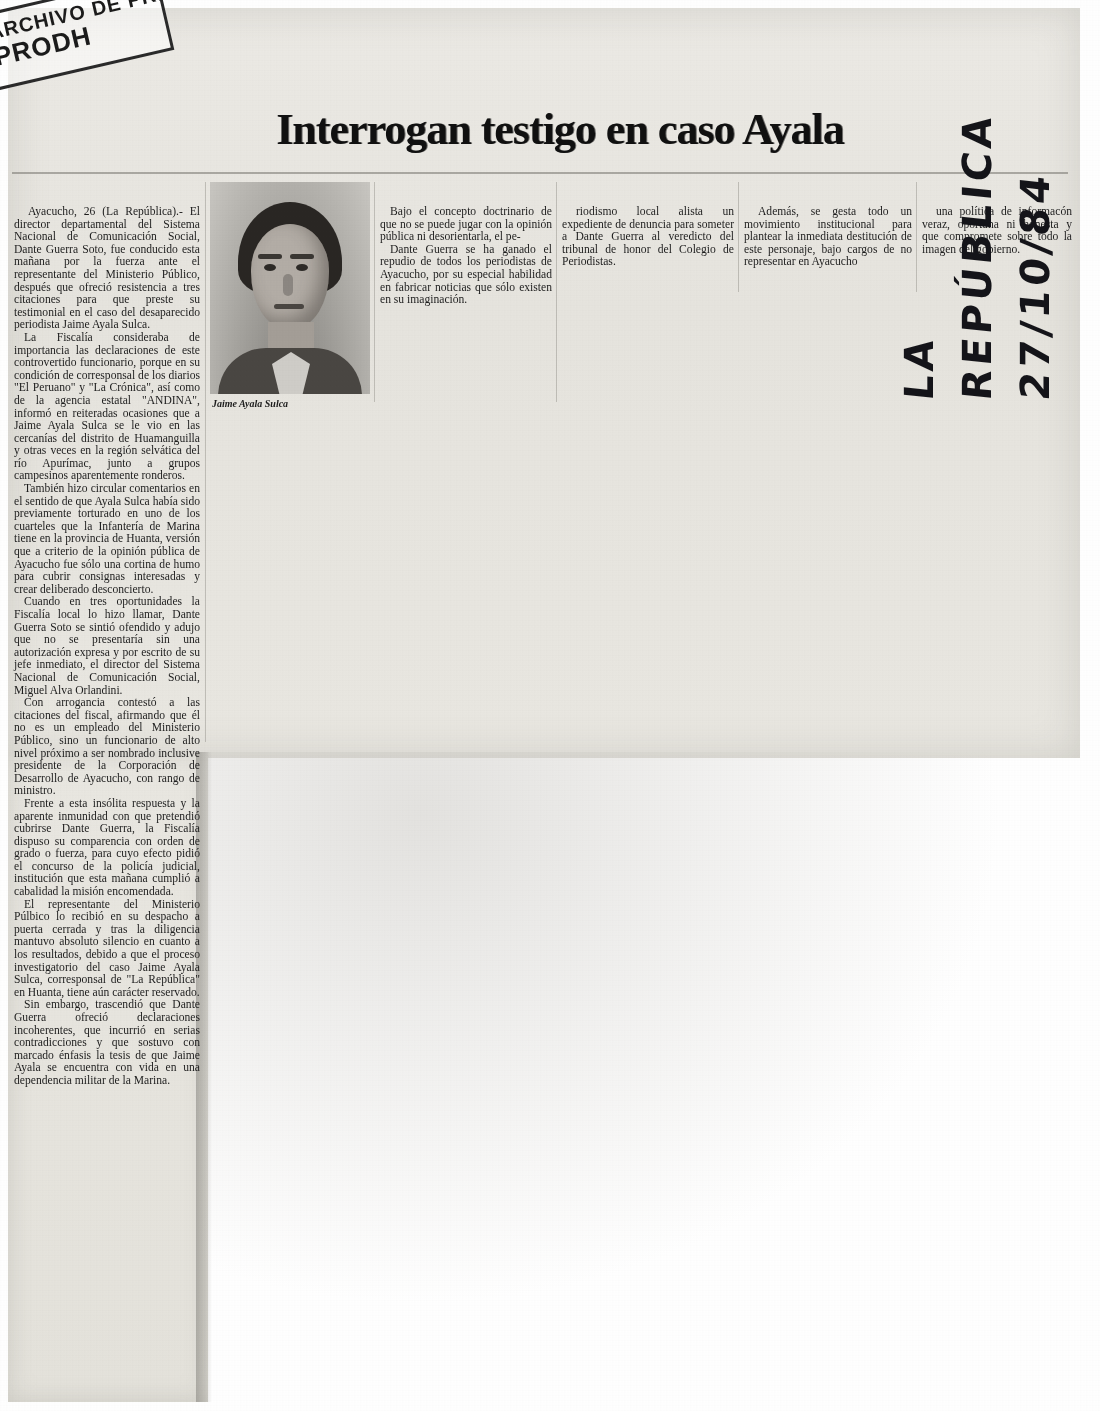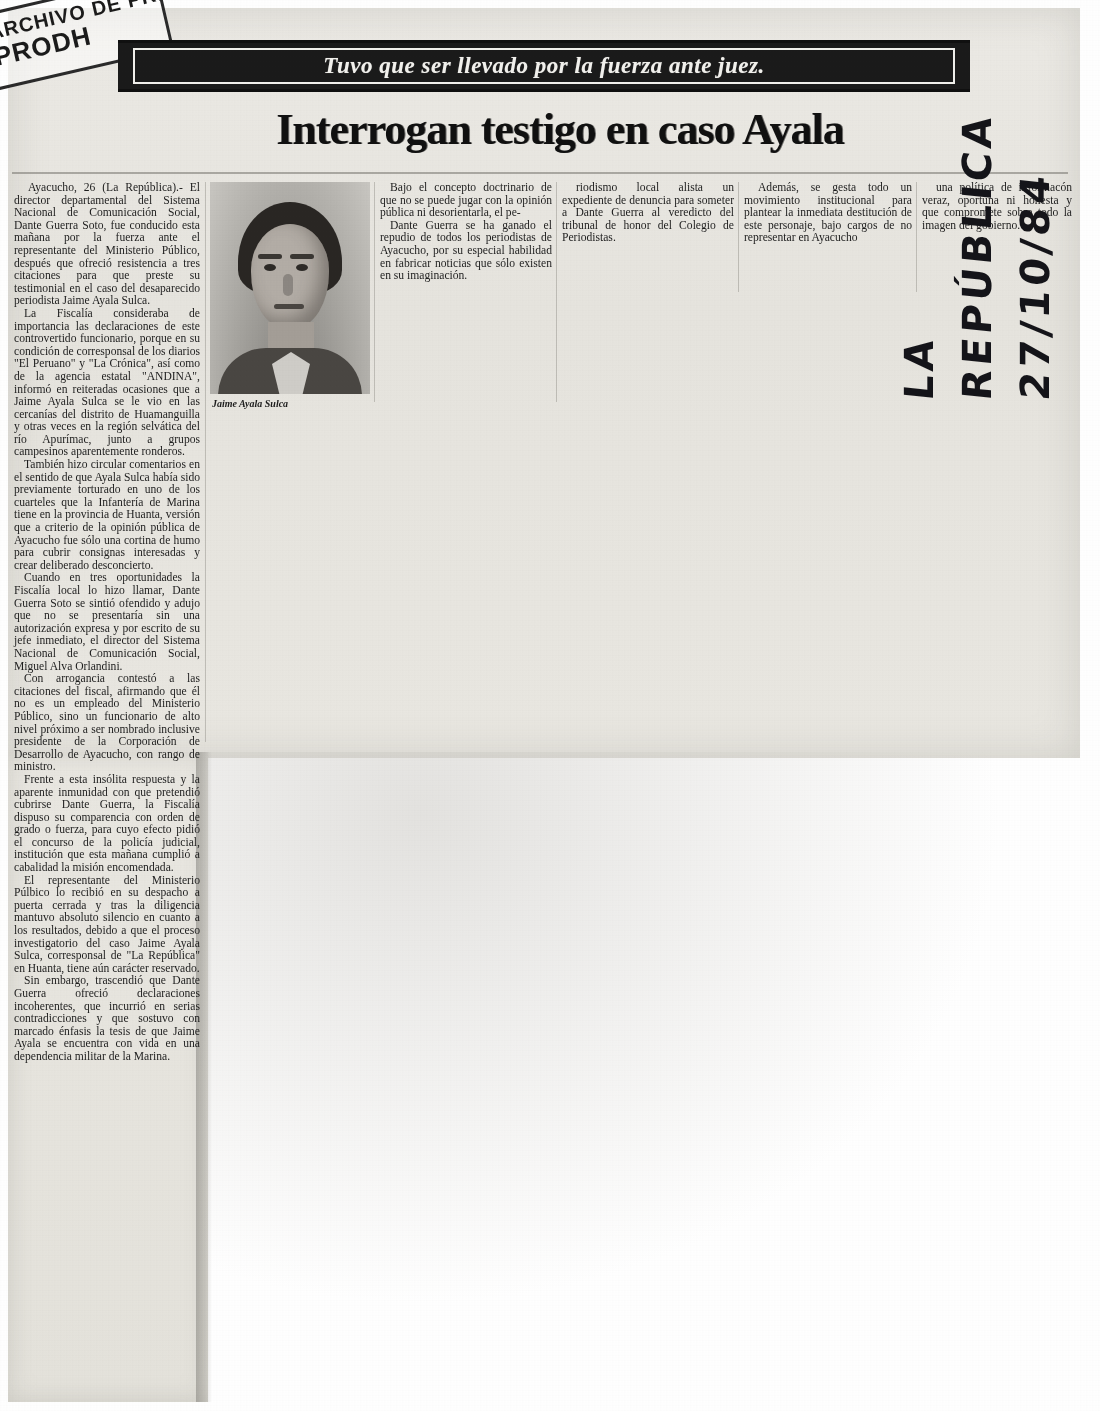--- a/index.html
+++ b/index.html
@@ -133,20 +133,21 @@
   
   .col {
     position: absolute;
     font-family: "Liberation Serif", serif;
     font-size: 11.6px;
     line-height: 12.6px;
     color: #1e1e1e;
     text-align: justify;
     text-justify: inter-word;
     hyphens: auto;
+    margin-top: 24px;
     -webkit-hyphens: auto;
   }
   .col p { margin: 0 0 0 0; text-indent: 10px; }
   .col p.first { text-indent: 14px; }
 
   #col1 { left: 14px;  top: 182px; width: 186px; }
   #col2 { left: 380px; top: 182px; width: 172px; }
   #col3 { left: 562px; top: 182px; width: 172px; }
   #col4 { left: 744px; top: 182px; width: 168px; }
   #col5 { left: 922px; top: 182px; width: 150px; }
@@ -265,25 +266,20 @@
   <div class="paper" id="paper-main"></div>
   <div class="paper" id="paper-col"></div>
   <div id="smudge"></div>
   <div id="tear"></div>
 
   <div id="stamp">
     <div class="l1">ARCHIVO DE PRENSA</div>
     <div class="l2">PRODH</div>
   </div>
 
-  <div id="kicker">
-    <div class="inner">
-      <span id="kicker-text">Tuvo que ser llevado por la fuerza ante juez.</span>
-    </div>
-  </div>
 
   <div id="headline">Interrogan testigo en  caso Ayala</div>
   <div id="head-rule"></div>
 
   <div class="vrule" style="left:205px; top:182px; height:560px;"></div>
   <div class="vrule" style="left:374px; top:182px; height:220px;"></div>
   <div class="vrule" style="left:556px; top:182px; height:220px;"></div>
   <div class="vrule" style="left:738px; top:182px; height:110px;"></div>
   <div class="vrule" style="left:916px; top:182px; height:110px;"></div>
 

